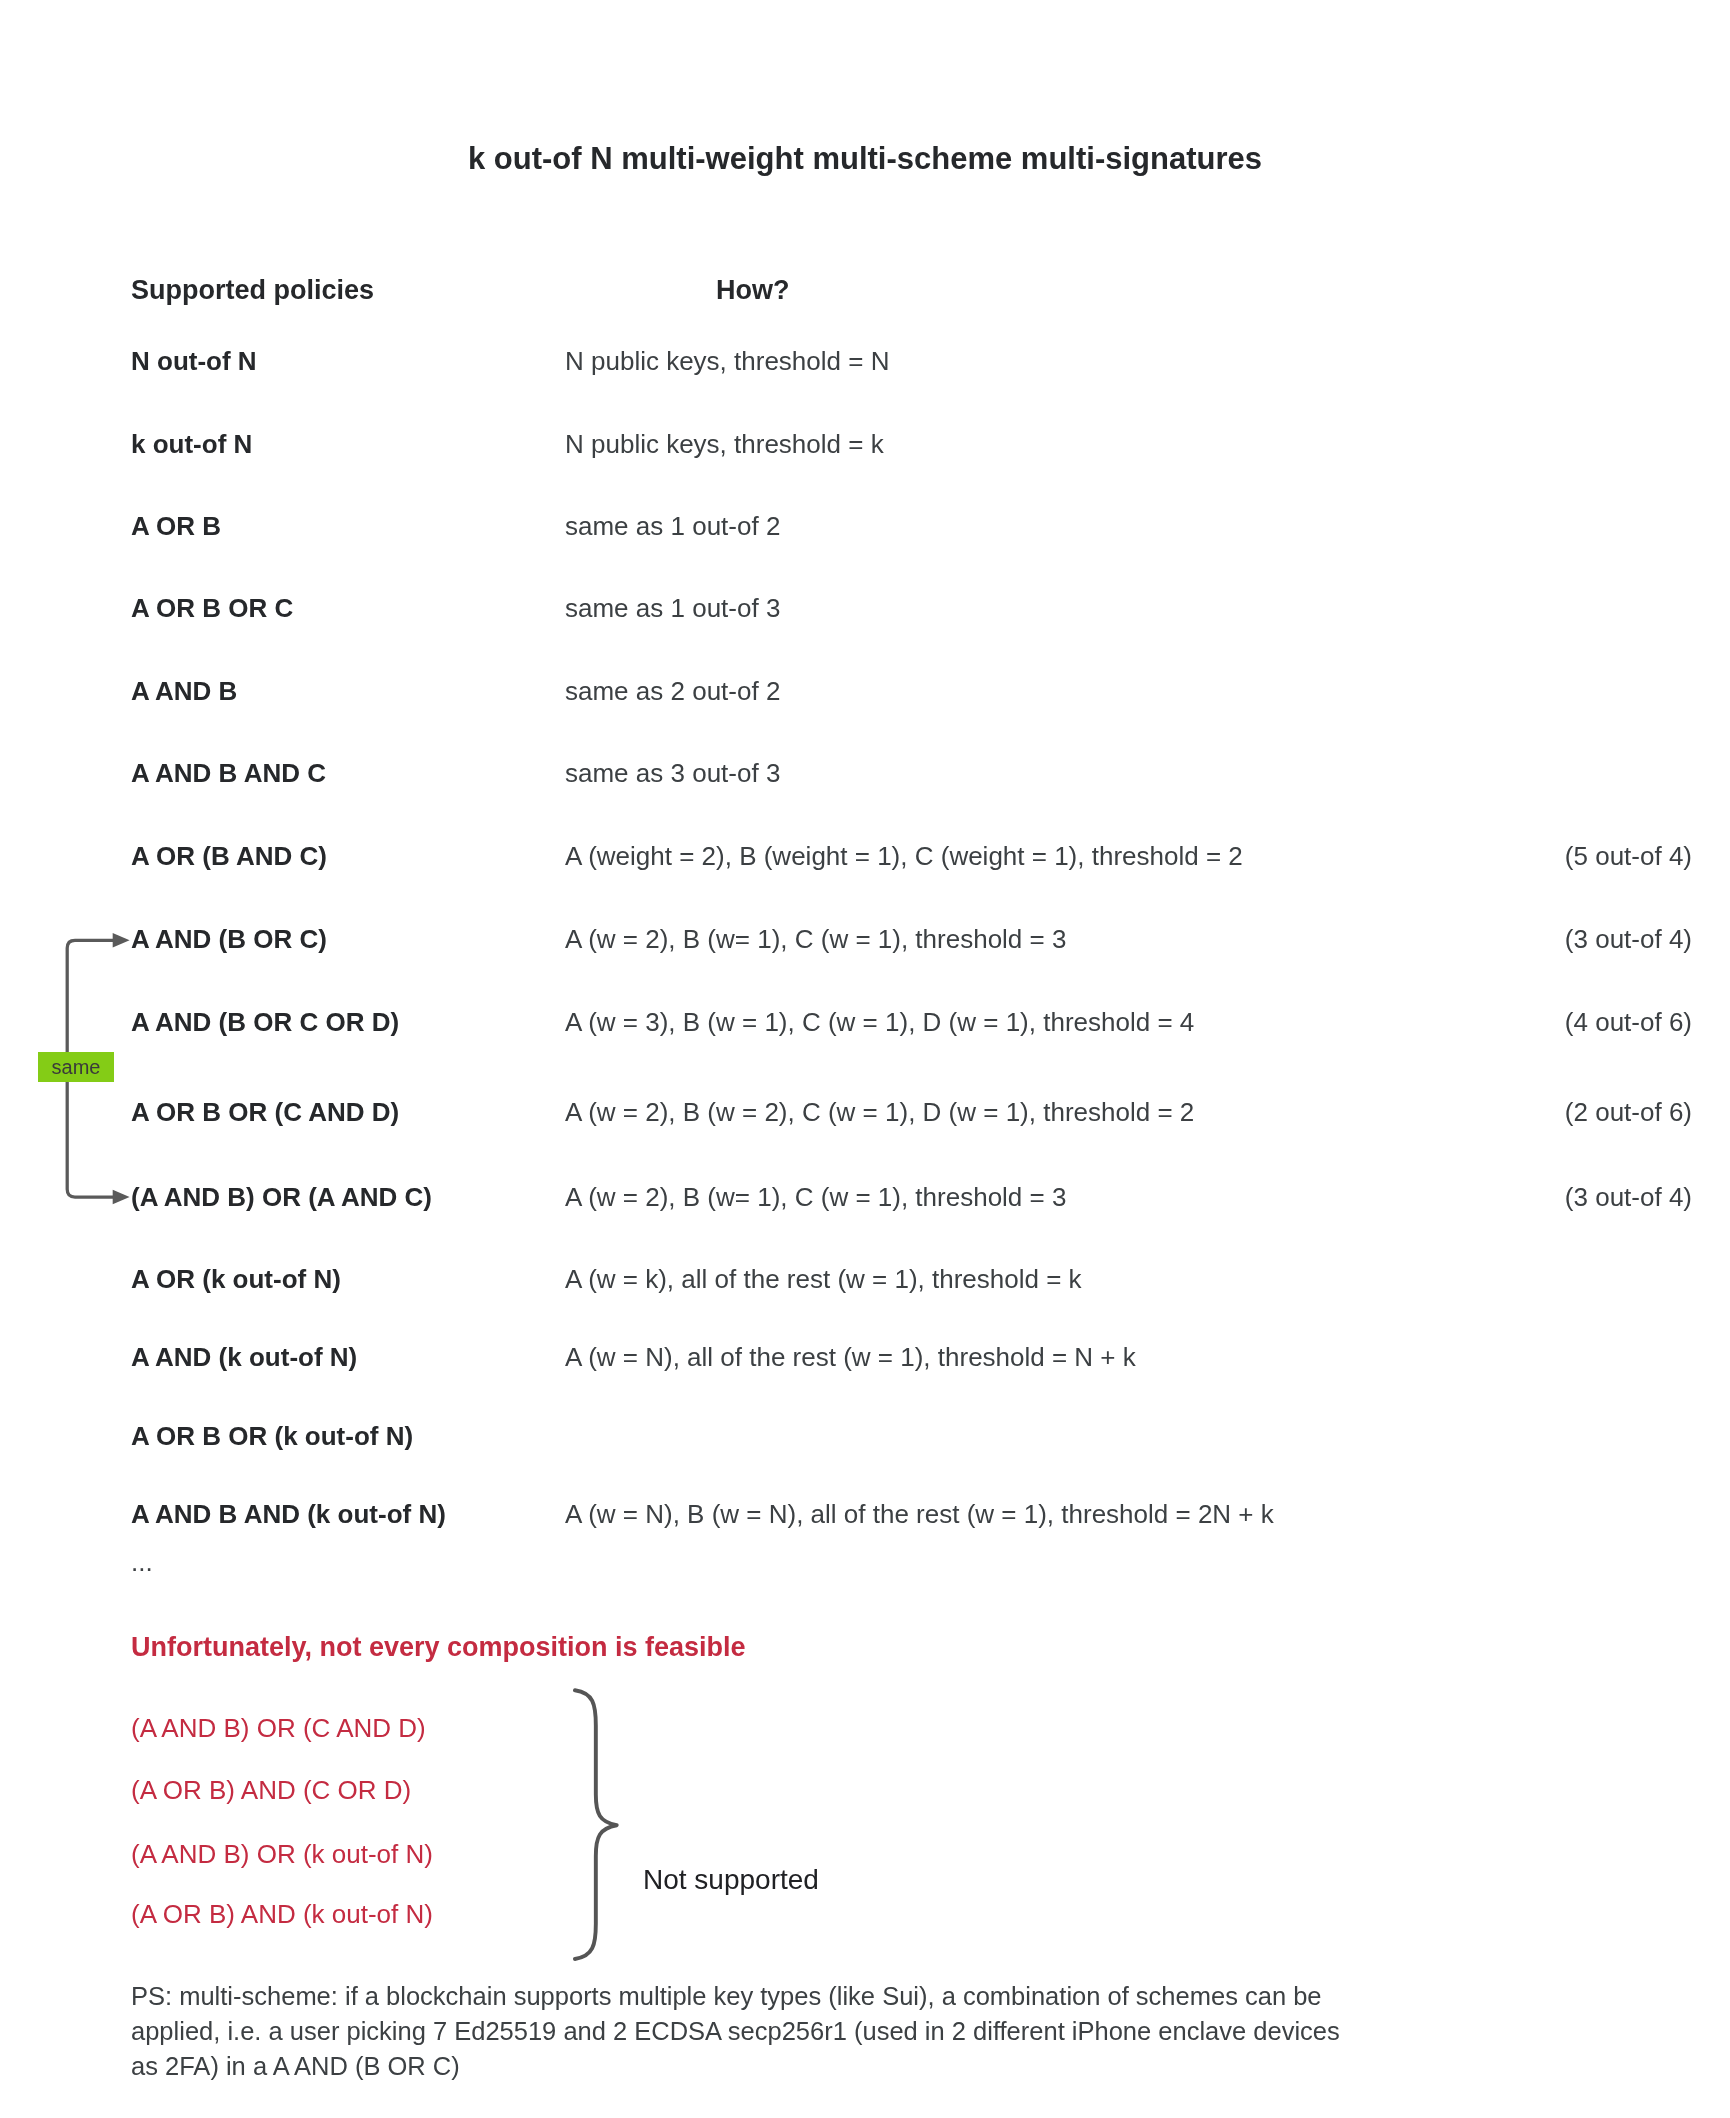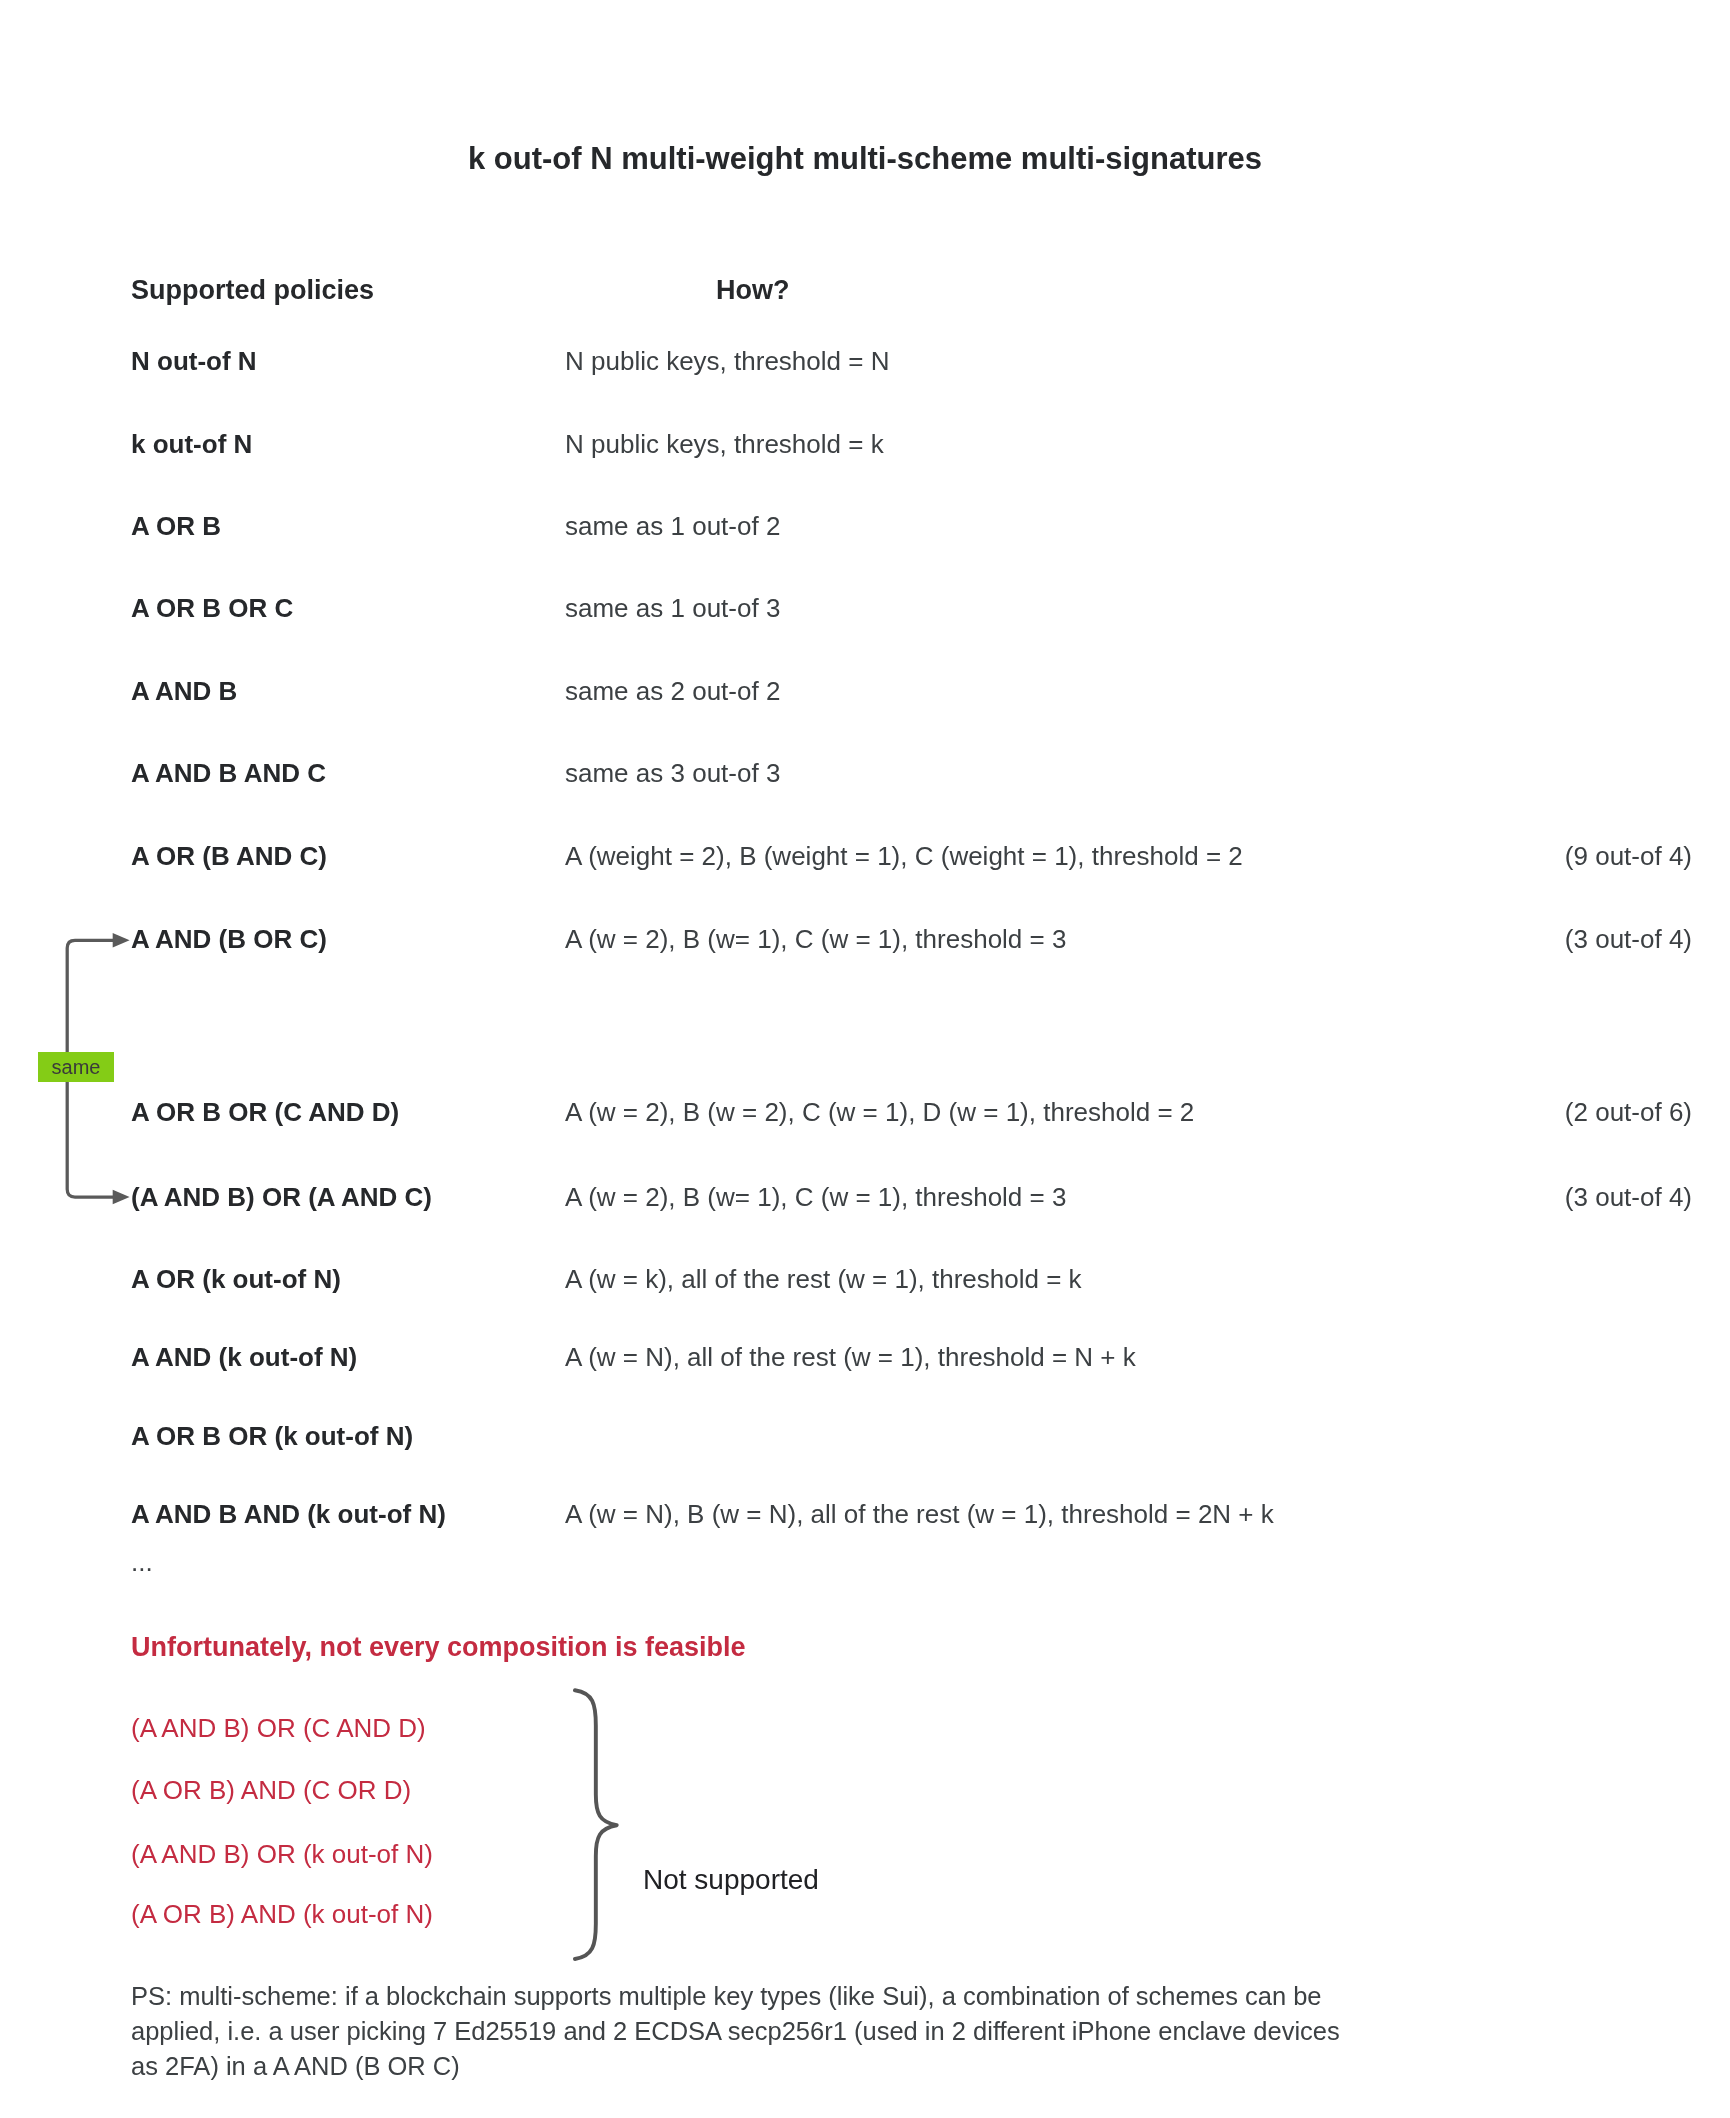--- a/index.html
+++ b/index.html
@@ -82,26 +82,31 @@
     <span class="note"></span>
   </div>
   <div class="row" style="top:729px">
     <span class="policy">A AND B AND C</span>
     <span class="how">same as 3 out-of 3</span>
     <span class="note"></span>
   </div>
   <div class="row" style="top:812px">
     <span class="policy">A OR (B AND C)</span>
     <span class="how">A (weight = 2), B (weight = 1), C (weight = 1), threshold = 2</span>
-    <span class="note">(9 out-of 4)</span>
+    <span class="note">(5 out-of 4)</span>
   </div>
   <div class="row" style="top:895px">
     <span class="policy">A AND (B OR C)</span>
     <span class="how">A (w = 2), B (w= 1), C (w = 1), threshold = 3</span>
     <span class="note">(3 out-of 4)</span>
+  </div>
+  <div class="row" style="top:978px">
+    <span class="policy">A AND (B OR C OR D)</span>
+    <span class="how">A (w = 3), B (w = 1), C (w = 1), D (w = 1), threshold = 4</span>
+    <span class="note">(4 out-of 6)</span>
   </div>
   <div class="row" style="top:1068px">
     <span class="policy">A OR B OR (C AND D)</span>
     <span class="how">A (w = 2), B (w = 2), C (w = 1), D (w = 1), threshold = 2</span>
     <span class="note">(2 out-of 6)</span>
   </div>
   <div class="row" style="top:1153px">
     <span class="policy">(A AND B) OR (A AND C)</span>
     <span class="how">A (w = 2), B (w= 1), C (w = 1), threshold = 3</span>
     <span class="note">(3 out-of 4)</span>

